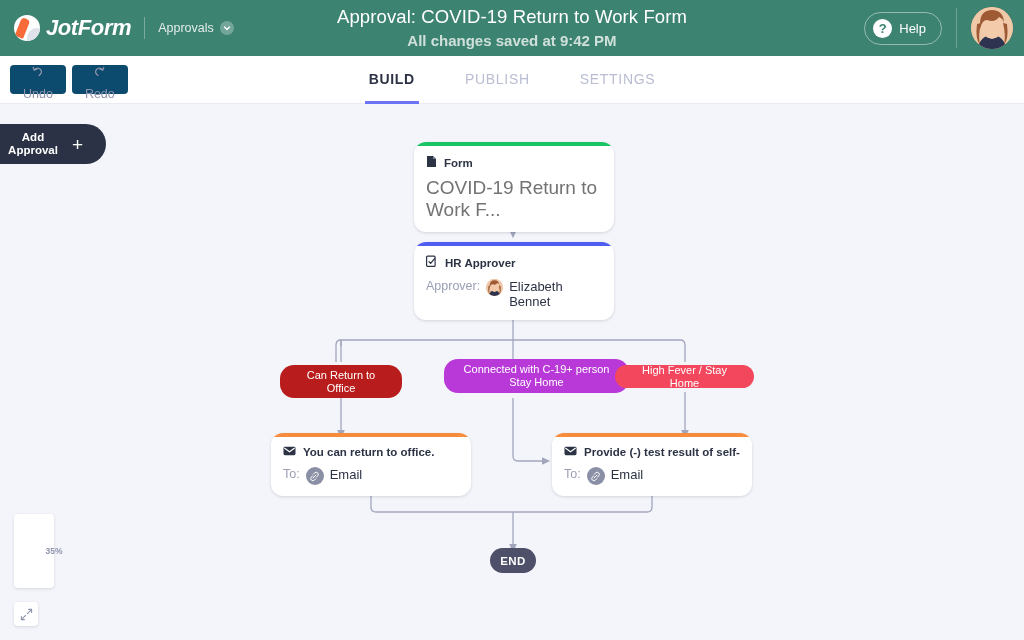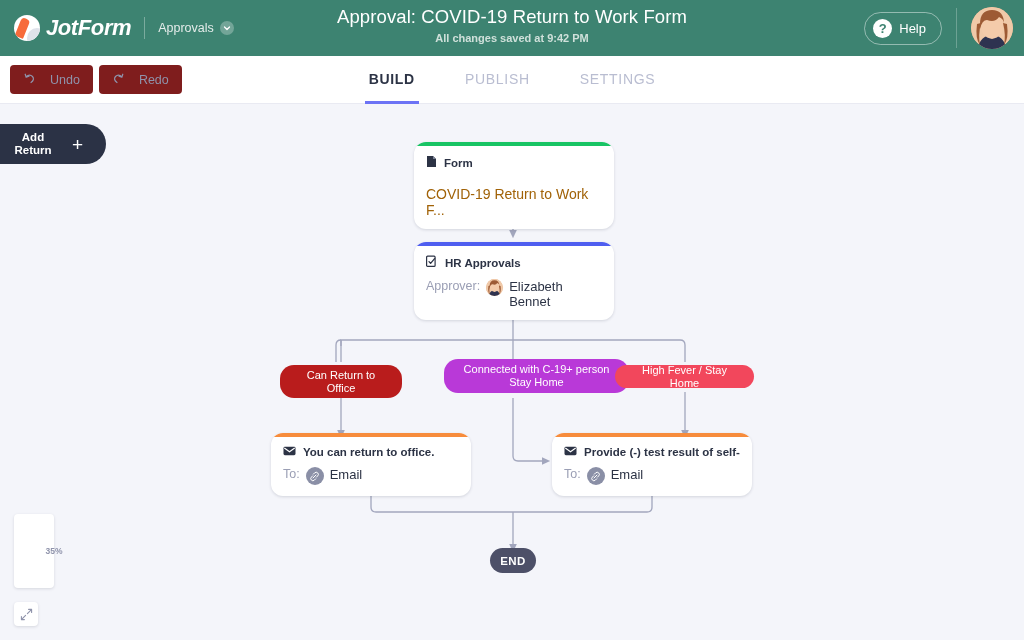--- a/index.html
+++ b/index.html
@@ -53,21 +53,21 @@
   .caret-circle svg { display: block; }
 
   .title-block {
     position: absolute; left: 0; right: 0; top: 6px;
     text-align: center; pointer-events: none;
   }
   .title-main {
     color: #ffffff; font-size: 18.5px; letter-spacing: .1px;
   }
   .title-sub {
-    color: #cfe0da; font-size: 11px; margin-top: 4px; font-weight: bold;
+    color: #cfe0da; font-size: 15px; margin-top: 4px; font-weight: bold;
   }
 
   .header-right {
     position: absolute; right: 0; top: 0; height: 56px;
     display: flex; align-items: center;
   }
   .help-btn {
     display: flex; align-items: center; gap: 7px;
     border: 1px solid rgba(255,255,255,.45);
     border-radius: 18px; padding: 6px 15px 6px 8px;
@@ -90,24 +90,24 @@
   }
 
   
   .toolbar {
     position: absolute; top: 56px; left: 0;
     width: 1024px; height: 48px;
     background: #ffffff; border-bottom: 1px solid #e9eaf2;
   }
   .undo-redo { position: absolute; left: 10px; top: 9px; display: flex; gap: 6px; }
   .tbtn {
-    display: flex; align-items: center; gap: 14px;
-    background: #7f1d1d; border-radius: 4px;
+    display: flex; align-items: center; gap: 6px;
+    background: #0c4a6e; border-radius: 4px;
     padding: 0 13px; height: 29px;
-    color: #8f93ab; font-size: 12.5px; cursor: pointer;
+    color: #8f93ab; font-size: 12.5px; cursor: pointer; flex-direction: column;
   }
   .tabs {
     position: absolute; left: 0; right: 0; top: 0; height: 48px;
     display: flex; justify-content: center; align-items: stretch; gap: 42px;
   }
   .tab {
     display: flex; align-items: center;
     font-size: 14px; letter-spacing: .7px;
     color: #b9bdd1; cursor: pointer; padding: 0 4px;
     border-bottom: 3px solid transparent;
@@ -135,21 +135,21 @@
     position: absolute; background: #fff; border-radius: 12px;
     box-shadow: 0 1px 3px rgba(40,45,70,.16);
     overflow: hidden;
   }
   .node-bar { height: 4px; width: 100%; }
   .node-body { padding: 9px 12px 11px 12px; }
   .node-type {
     display: flex; align-items: center; gap: 7px;
     font-size: 11.5px; font-weight: bold; color: #2c3345;
   }
-  .node-title { font-size: 14px; color: #a16207; margin-top: 16px; }
+  .node-title { font-size: 19px; color: #737373; margin-top: 7px; }
   .node-row {
     display: flex; gap: 6px;
     margin-top: 9px; font-size: 13px; color: #2c3345;
   }
   .node-row .muted { color: #9a9eb4; font-size: 12.5px; }
   .avatar-sm {
     width: 17px; height: 17px; border-radius: 50%;
     background: #e8b893; overflow: hidden; position: relative; flex: 0 0 auto;
   }
   .chip-icon {
@@ -264,21 +264,21 @@
   <div class="tabs">
     <div class="tab active">BUILD</div>
     <div class="tab">PUBLISH</div>
     <div class="tab">SETTINGS</div>
   </div>
 </div>
 
 <div class="add-element">
   <div class="lbl">
     <div>Add</div>
-    <div>Return</div>
+    <div>Approval</div>
   </div>
   <div class="plus">+</div>
 </div>
 
 <div class="canvas">
 
   <svg class="wires" width="1024" height="536">
     <defs>
       <marker id="arw" markerWidth="8" markerHeight="8" refX="3.2" refY="3" orient="auto">
         <path d="M0 0 L6.4 3 L0 6 Z" fill="#a2a6bd"></path>
@@ -325,21 +325,21 @@
   <div class="node" style="left:414px; top:138px; width:200px;">
     <div class="node-bar" style="background:#4f5ef0;"></div>
     <div class="node-body">
       <div class="node-type">
         <span>
           <svg width="12" height="13" viewBox="0 0 12 13">
               <rect x="0.6" y="1.2" width="8.5" height="10.2" rx="1" stroke="#2c3345" stroke-width="1.2" fill="none"></rect>
               <path d="M3 6.6 L4.6 8.3 L8.6 3.6" stroke="#2c3345" stroke-width="1.3" fill="none" stroke-linecap="round" stroke-linejoin="round"></path>
             </svg>
         </span>
-        <span>HR Approvals</span>
+        <span>HR Approver</span>
       </div>
       <div class="node-row">
         <span class="muted">Approver:</span>
         <span class="avatar-sm">
           <svg width="17" height="17" viewBox="0 0 42 42">
             <circle cx="21" cy="21" r="21" fill="#f0c9a8"></circle>
             <path d="M6 42 Q10 28 21 28 Q32 28 36 42 Z" fill="#2e3350"></path>
             <path d="M10 18 Q10 5 21 5 Q32 5 32 18 Q32 30 21 32 Q10 30 10 18 Z" fill="#f4cbaa"></path>
             <path d="M9 17 Q9 3 21 3 Q33 3 33 17 Q33 12 28 10 Q24 16 16 13 Q11 13 9 22 Z" fill="#9d5a34"></path>
             <path d="M10 16 Q7 28 9 38 Q4 32 6 17 Z" fill="#9d5a34"></path>

